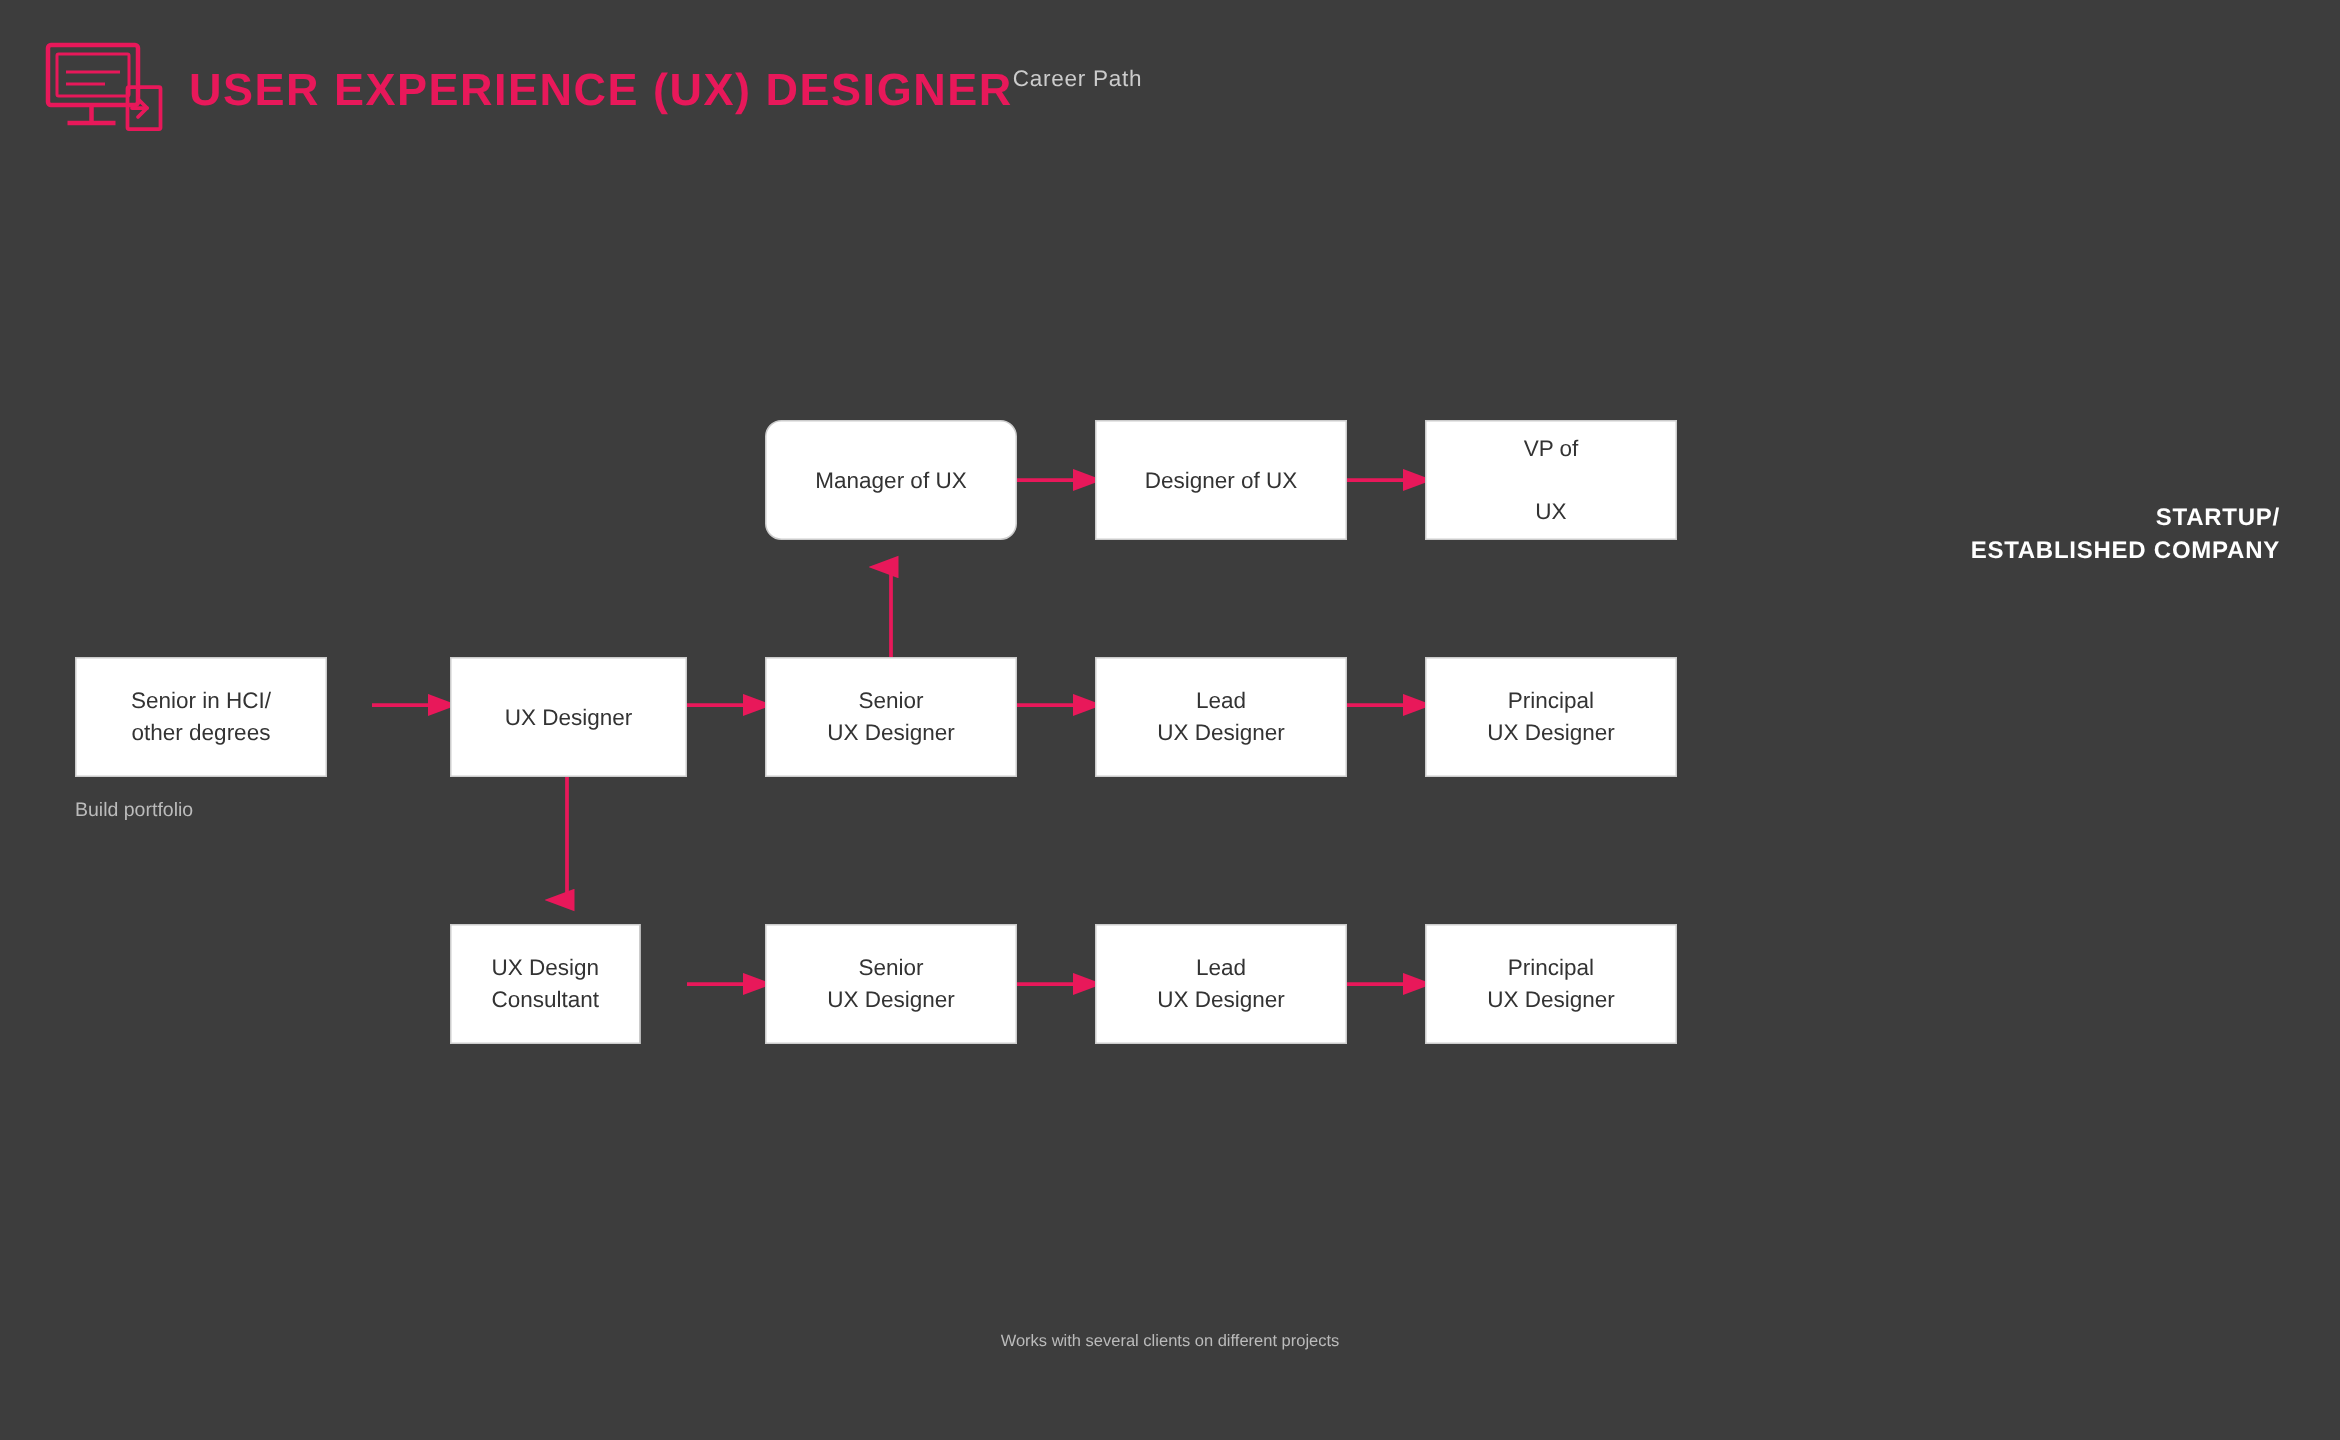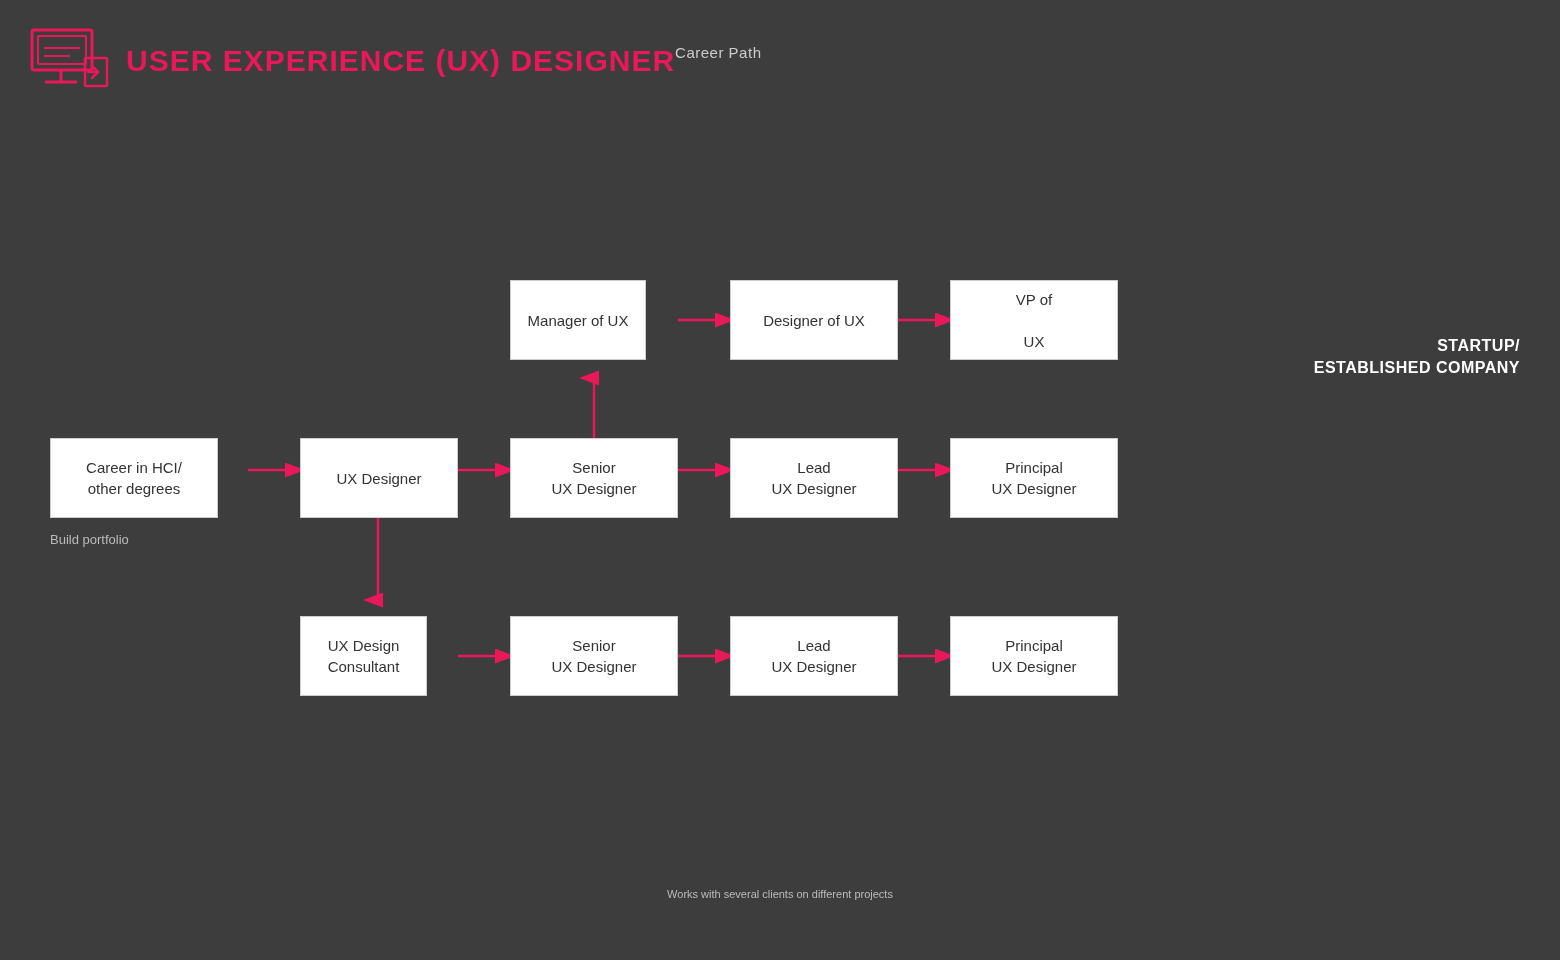--- a/index.html
+++ b/index.html
@@ -163,33 +163,33 @@
 
     <line x1="378" y1="342" x2="378" y2="440" stroke="#e8185a" stroke-width="2.5" marker-end="url(#arrowhead-pink-down)"></line>
 
     <line x1="458" y1="496" x2="510" y2="496" stroke="#e8185a" stroke-width="2.5" marker-end="url(#arrowhead-pink)"></line>
 
     <line x1="678" y1="496" x2="730" y2="496" stroke="#e8185a" stroke-width="2.5" marker-end="url(#arrowhead-pink)"></line>
 
     <line x1="898" y1="496" x2="950" y2="496" stroke="#e8185a" stroke-width="2.5" marker-end="url(#arrowhead-pink)"></line>
   </svg>
 
-  <div class="box" style="left:510px; top:120px; width:136px; height:80px;">
+  <div class="box" style="left:510px; top:120px; width:168px; height:80px;border-radius:11px;">
     <span>Manager of</span>&nbsp;<span>UX</span>
   </div>
   <div class="box" style="left:730px; top:120px; width:168px; height:80px;">
     <span>Designer of</span>&nbsp;<span>UX</span>
   </div>
   <div class="box" style="left:950px; top:120px; width:168px; height:80px;flex-direction:column;">
     <span>VP of</span>&nbsp;<span>UX</span>
   </div>
 
   <div class="box" style="left:50px; top:278px; width:168px; height:80px;">
     <div>
-      <div>Career in HCI/</div>
+      <div>Senior in HCI/</div>
       <div>other degrees</div>
     </div>
   </div>
   <div class="box" style="left:300px; top:278px; width:158px; height:80px;">
     <span>UX Designer</span>
   </div>
   <div class="box" style="left:510px; top:278px; width:168px; height:80px;">
     <div>
       <div>Senior</div>
       <div>UX Designer</div>

